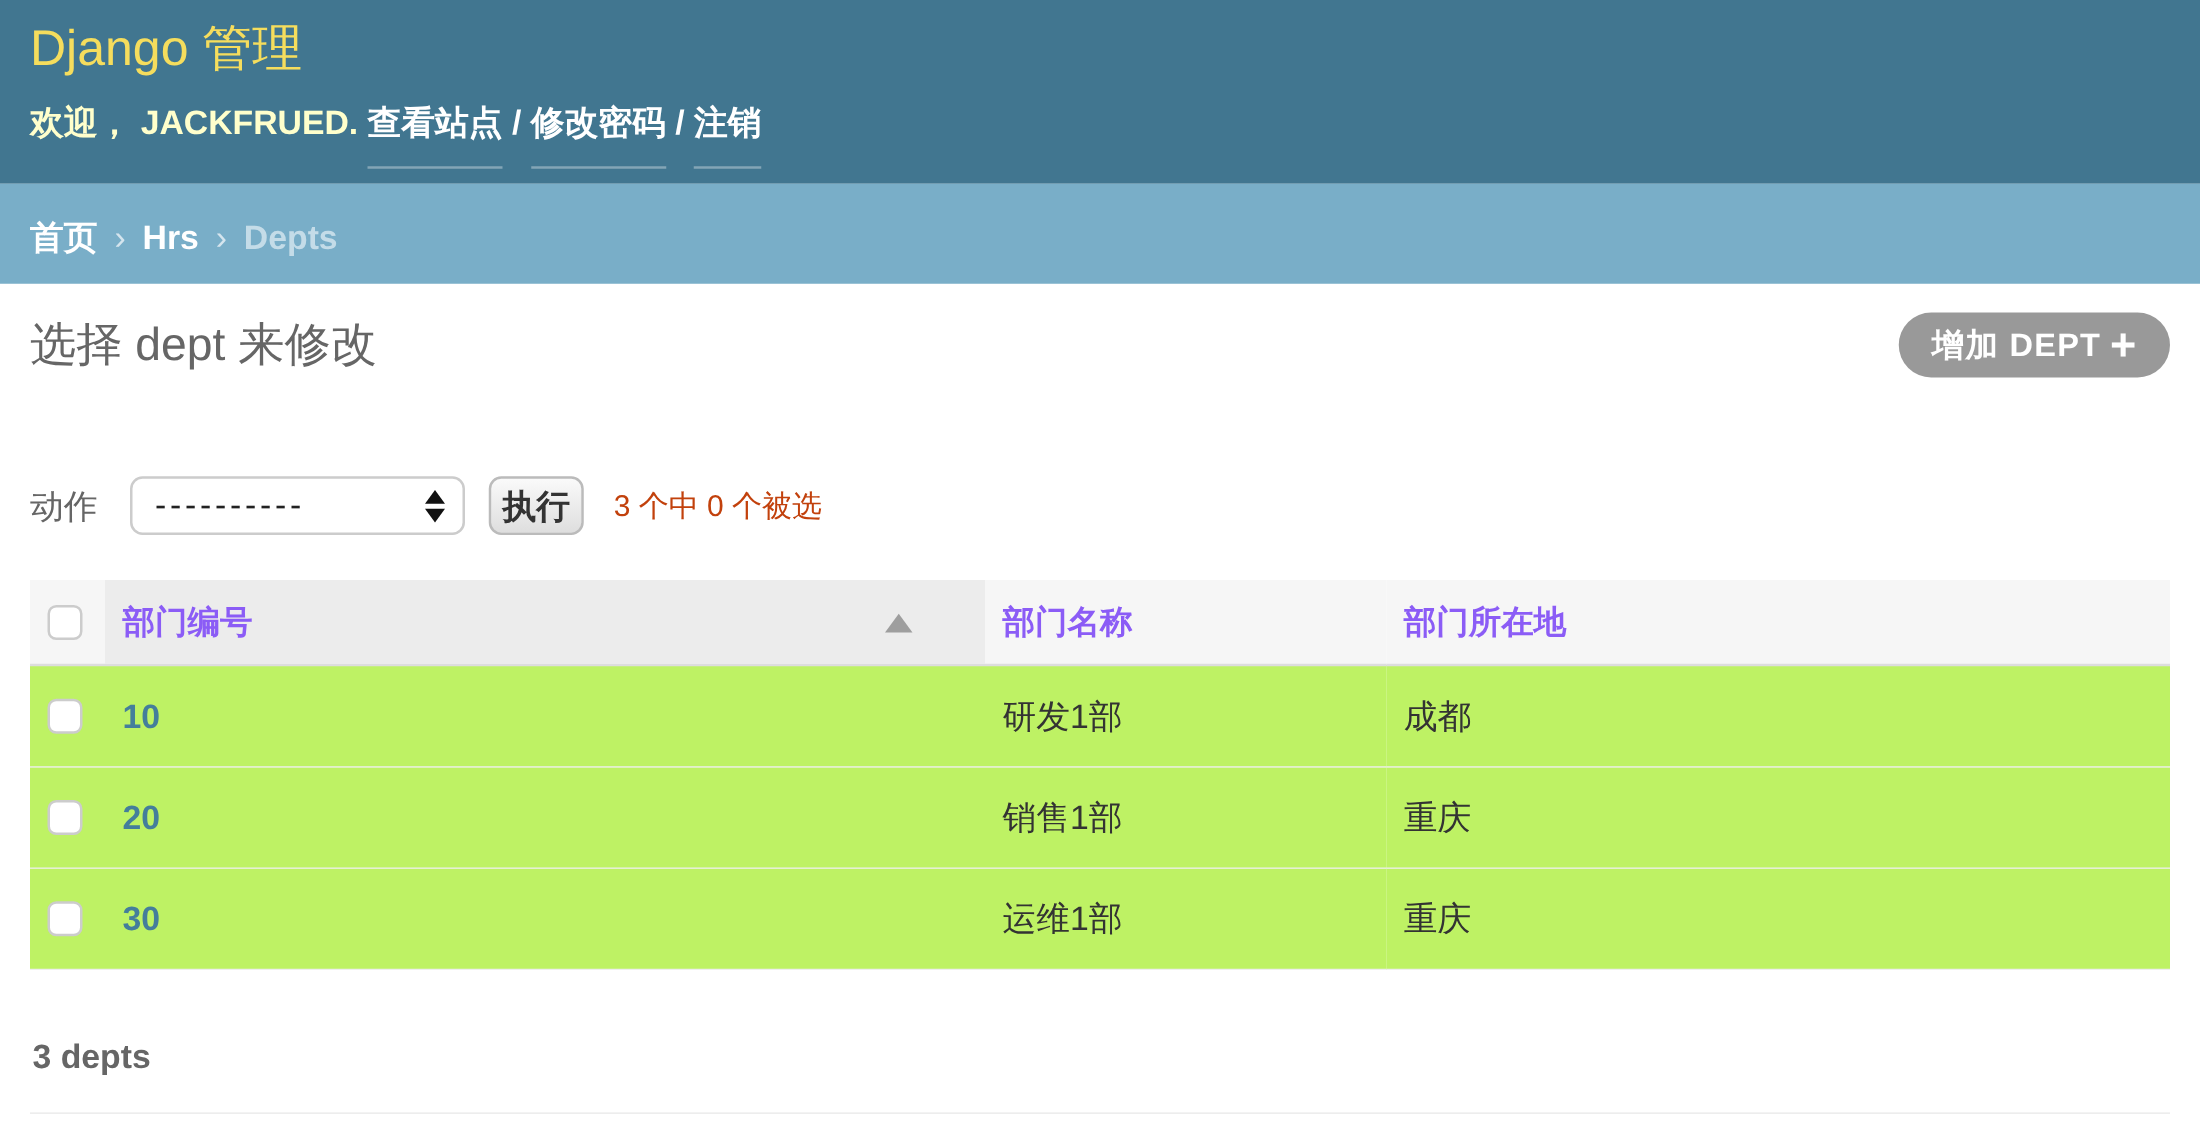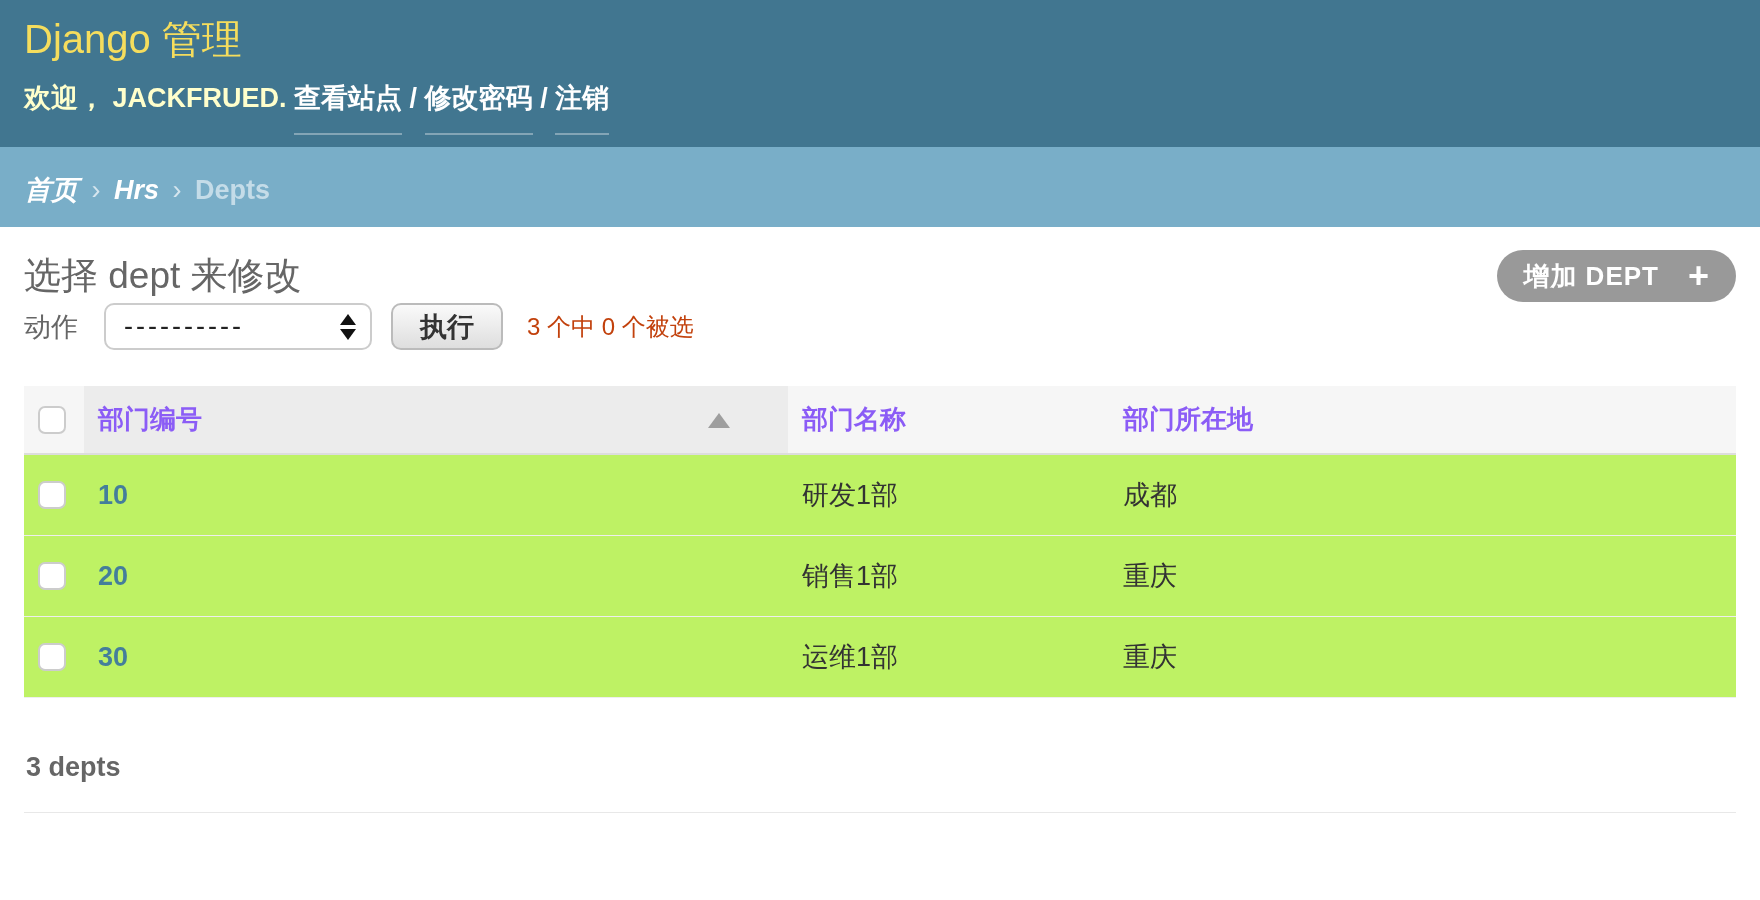--- a/index.html
+++ b/index.html
@@ -21,42 +21,42 @@
 
   
   .header{background:var(--header-bg);padding:14px 24px 0;height:147px;}
   .site-title{margin:0;font-size:40px;line-height:50px;font-weight:300;color:var(--brand);cursor:pointer;}
   .user-tools{margin-top:16px;font-size:27px;font-weight:bold;color:var(--welcome);white-space:nowrap;}
   .user-tools a{color:#fff;text-decoration:none;border-bottom:2px solid rgba(255,255,255,0.35);padding-bottom:20px;cursor:pointer;}
   .ut-sep{color:#fff;}
 
   
   .breadcrumbs{background:var(--breadcrumb-bg);padding:25px 24px;font-size:27px;font-weight:600;color:var(--breadcrumb-current);height:80px;}
-  .breadcrumbs a{color:#fff;text-decoration:none;cursor:pointer;font-style:italic;}
+  .breadcrumbs a{color:#fff;text-decoration:none;cursor:pointer;}
   .bc-sep{color:#d5e5ee;font-weight:400;padding:0 6px;}
 
   
   .content{padding:0 24px;}
   .content-header{display:flex;justify-content:space-between;align-items:center;margin-top:22px;height:54px;}
   .page-title{margin:0;font-size:37px;font-weight:300;color:#666;}
-  .add-button{display:flex;align-items:center;gap:29px;height:52px;padding:0 26px;border:none;
+  .add-button{display:flex;align-items:center;gap:7px;height:52px;padding:0 26px;border:none;
     background:var(--button-bg);color:#fff;border-radius:27px;font-size:26px;font-weight:bold;
     letter-spacing:1px;font-family:inherit;cursor:pointer;justify-content:center;}
   .plus-icon{font-size:36px;font-weight:bold;line-height:30px;}
 
   
-  .actions{display:flex;align-items:center;}
+  .actions{display:flex;align-items:center;margin-top:78px;}
   .actions-label{font-size:27px;color:#666;margin-right:26px;}
   .action-select{width:268px;height:47px;border:2px solid #ccc;border-radius:10px;background:#fff;
     display:flex;align-items:center;padding:0 14px 0 18px;font-size:27px;color:#222;cursor:pointer;}
   .select-value{letter-spacing:3px;}
   .spinner-icon{margin-left:auto;display:flex;flex-direction:column;align-items:center;gap:4px;}
   .spinner-icon .tri-up{width:0;height:0;border-left:8px solid transparent;border-right:8px solid transparent;border-bottom:11px solid #111;}
   .spinner-icon .tri-down{width:0;height:0;border-left:8px solid transparent;border-right:8px solid transparent;border-top:11px solid #111;}
-  .go-button{margin-left:19px;width:112px;height:47px;border:2px solid #bbb;border-radius:10px;
+  .go-button{margin-left:19px;width:76px;height:47px;border:2px solid #bbb;border-radius:10px;
     background:linear-gradient(#fafafa,#dedede);font-size:27px;font-weight:600;color:#333;
     display:flex;align-items:center;justify-content:center;font-family:inherit;cursor:pointer;}
   .action-counter{margin-left:24px;font-size:24px;color:#c2410c;}
 
   
   .results{margin-top:36px;}
   table{width:100%;border-collapse:collapse;table-layout:fixed;}
   thead th{background:#f6f6f6;text-align:left;font-size:26px;color:#8b5cf6;font-weight:bold;
     padding:16px 14px;border-bottom:2px solid #ddd;cursor:pointer;margin-top:28px;}
   thead th.sorted{background:#ececec;position:relative;}

